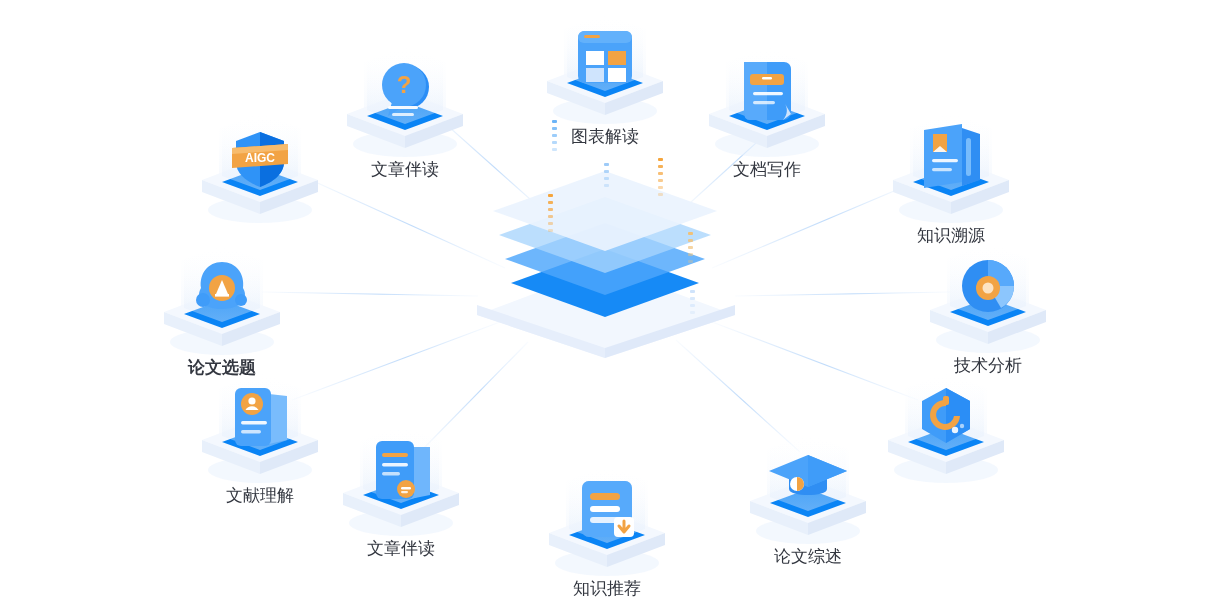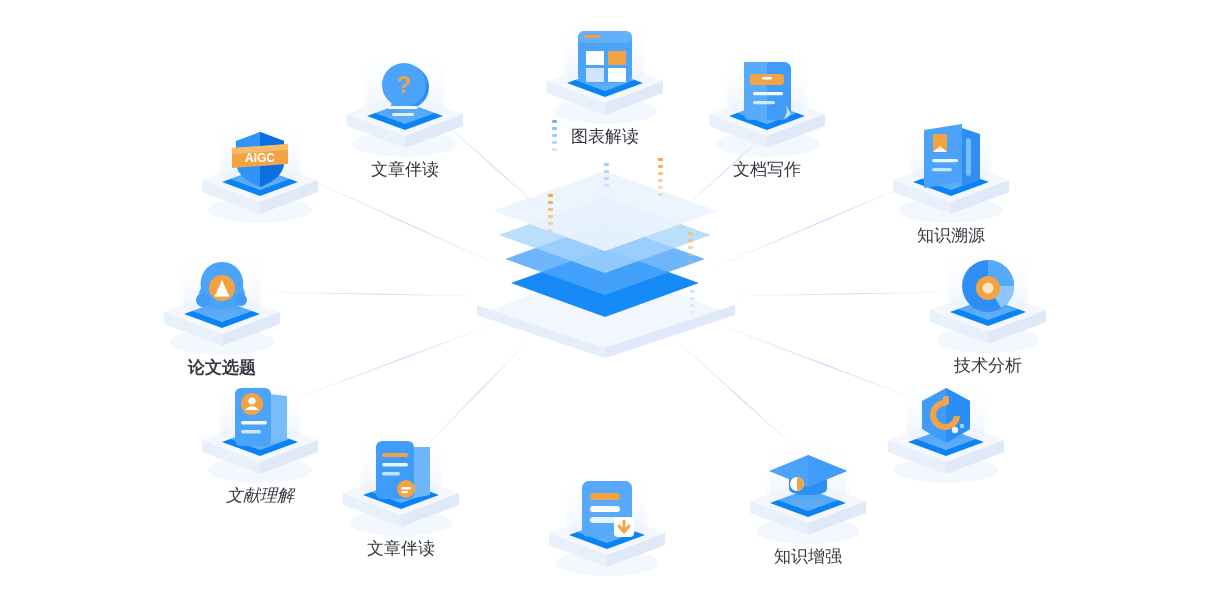--- a/index.html
+++ b/index.html
@@ -375,21 +375,21 @@
     <path d="M75 8 L113 22 L113 70 L75 84 L37 70 L37 22 Z" fill="url(#beam7)" opacity=".5"></path>
   </g>
 
     <path d="M56 44 L56 62 C56 70 94 70 94 62 L94 44 Z" fill="#2f8ef3"></path>
     <path d="M75 28 L114 44 L75 60 L36 44 Z" fill="#4ba3fa"></path>
     <path d="M75 28 L114 44 L75 60 Z" fill="#3f9cf9"></path>
     <circle cx="64" cy="57" r="7" fill="#ffffff"></circle>
     <path d="M64 50 A7 7 0 0 1 64 64 Z" fill="#f2a344"></path>
        </svg>
      </div>
-     <div class="label">知识增强</div>
+     <div class="label">论文综述</div>
       </div>
       <div class="node" style="left: 532px; top: 459px;">
         <div class="art">
        <svg width="150" height="118" viewBox="0 0 150 118">
          <defs>
               <linearGradient id="beam8" x1="0" y1="0" x2="0" y2="1">
            <stop offset="0%" stop-color="#ffffff" stop-opacity="0"></stop>
            <stop offset="100%" stop-color="#dbe9fb" stop-opacity=".85"></stop>
          </linearGradient>
             </defs>
@@ -406,20 +406,21 @@
 
     <rect x="50" y="22" width="50" height="56" rx="7" fill="#4ba3fa"></rect>
     <rect x="50" y="22" width="50" height="56" rx="7" fill="#63b1fb" opacity=".5"></rect>
     <rect x="58" y="34" width="30" height="7" rx="3.5" fill="#f2a344"></rect>
     <rect x="58" y="47" width="30" height="6" rx="3" fill="#ffffff"></rect>
     <rect x="58" y="58" width="30" height="6" rx="3" fill="#ffffff" opacity=".85"></rect>
     <rect x="82" y="58" width="20" height="20" rx="4" fill="#ffffff"></rect>
     <path d="M92 62 L92 70 M87 67 L92 73 L97 67" stroke="#f2a344" stroke-width="3" fill="none" stroke-linecap="round" stroke-linejoin="round"></path>
        </svg>
      </div>
+     <div class="label">知识推荐</div>
       </div>
       <div class="node" style="left: 326px; top: 419px;">
         <div class="art">
        <svg width="150" height="118" viewBox="0 0 150 118">
          <defs>
               <linearGradient id="beam9" x1="0" y1="0" x2="0" y2="1">
            <stop offset="0%" stop-color="#ffffff" stop-opacity="0"></stop>
            <stop offset="100%" stop-color="#dbe9fb" stop-opacity=".85"></stop>
          </linearGradient>
             </defs>
@@ -439,21 +440,21 @@
     <rect x="56" y="34" width="26" height="4" rx="2" fill="#f2a344"></rect>
     <rect x="56" y="44" width="26" height="3.4" rx="1.7" fill="#ffffff" opacity=".9"></rect>
     <rect x="56" y="53" width="18" height="3.4" rx="1.7" fill="#ffffff" opacity=".7"></rect>
     <circle cx="80" cy="70" r="9" fill="#f2a344"></circle>
     <rect x="75" y="68" width="10" height="2.4" rx="1.2" fill="#ffffff"></rect>
     <rect x="75" y="72" width="7" height="2.2" rx="1.1" fill="#ffffff" opacity=".85"></rect>
        </svg>
      </div>
      <div class="label">文章伴读</div>
       </div>
-      <div class="node" style="left: 185px; top: 366px; font-style: italic;">
+      <div class="node" style="left: 185px; top: 366px;">
         <div class="art">
        <svg width="150" height="118" viewBox="0 0 150 118">
          <defs>
               <linearGradient id="beam10" x1="0" y1="0" x2="0" y2="1">
            <stop offset="0%" stop-color="#ffffff" stop-opacity="0"></stop>
            <stop offset="100%" stop-color="#dbe9fb" stop-opacity=".85"></stop>
          </linearGradient>
             </defs>
          <path d="M75 6 L116 22 L116 72 L75 88 L34 72 L34 22 Z" fill="url(#beam10)" opacity=".45"></path>
 

